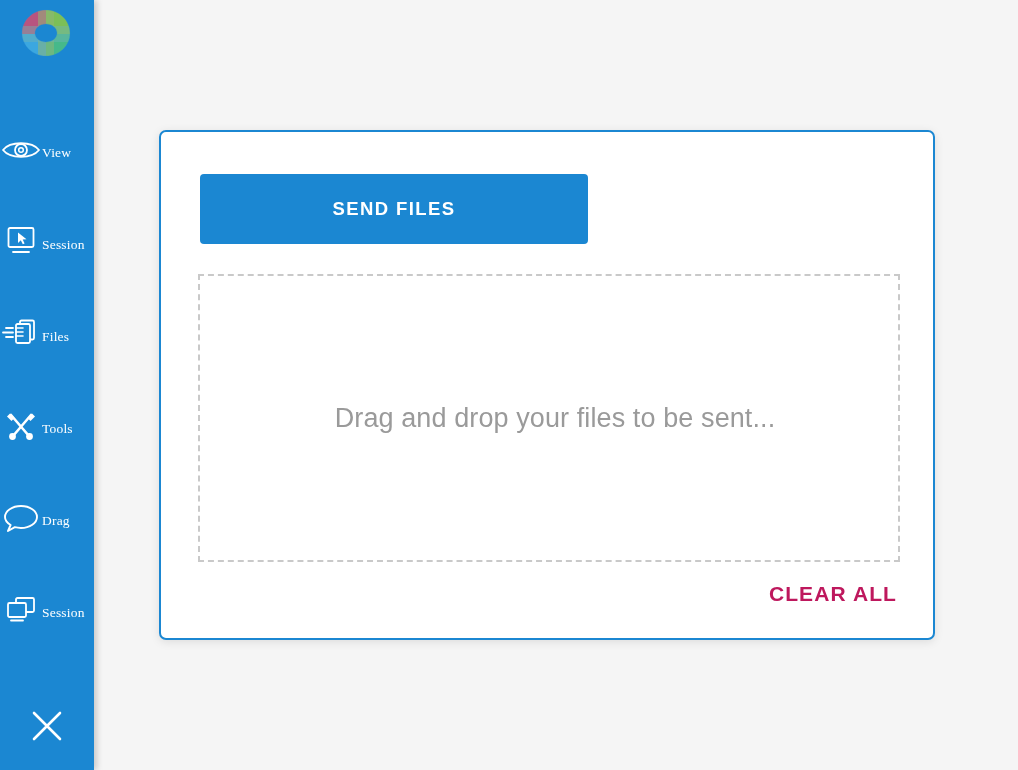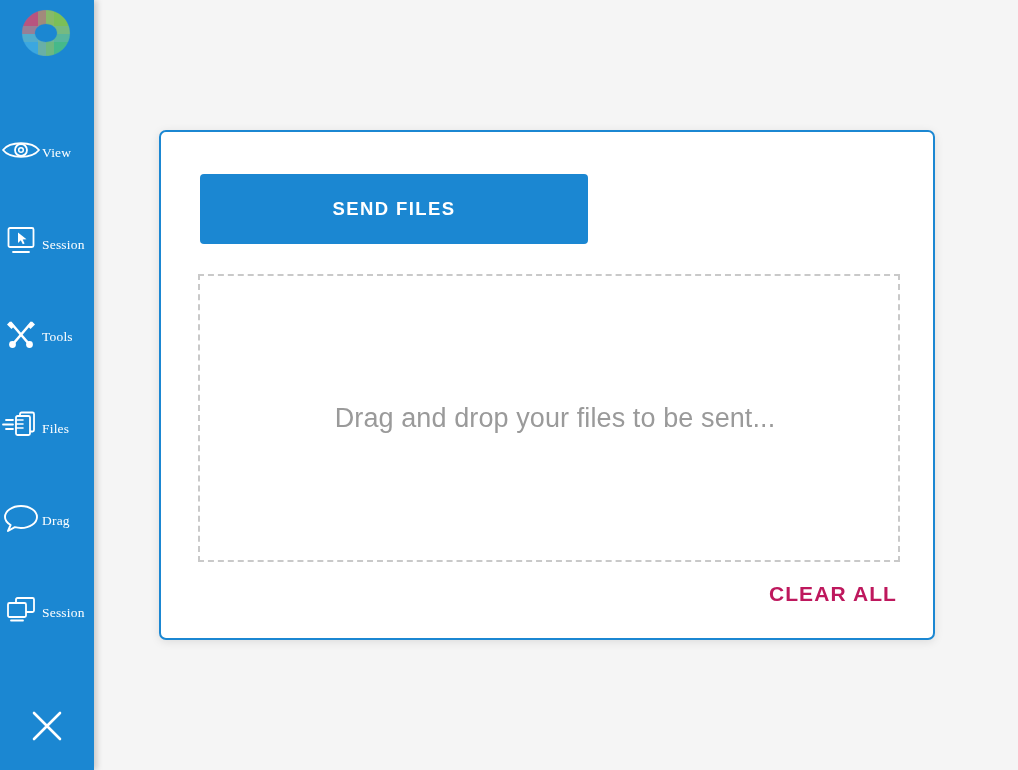--- a/index.html
+++ b/index.html
@@ -200,48 +200,48 @@
           <rect x="8.5" y="3" width="25" height="19" rx="1.5" fill="none" stroke="#ffffff" stroke-width="1.8"></rect>
           <path d="M13 27 H29" stroke="#ffffff" stroke-width="1.8" stroke-linecap="round"></path>
           <path d="M18 7.5 L18 18 L20.8 15.2 L22.8 19.3 L24.6 18.4 L22.7 14.5 L26.5 14.3 Z" fill="#ffffff"></path>
         </svg>
       </span>
       <span class="nav-label">Session</span>
     </div>
 
     <div class="nav-item">
       <span class="nav-icon">
+        <svg width="42" height="34" viewBox="0 0 42 34">
+          <rect x="20" y="3.5" width="14" height="19" rx="1.5" fill="none" stroke="#ffffff" stroke-width="1.8"></rect>
+          <rect x="16" y="7" width="14" height="19" rx="1.5" fill="#1b87d2" stroke="#ffffff" stroke-width="1.8"></rect>
+          <path d="M16 11 H23 M16 15 H23 M16 19 H23" stroke="#ffffff" stroke-width="1.6" stroke-linecap="round"></path>
+          <path d="M6 11 H13 M3 15.5 H13 M6 20 H13" stroke="#ffffff" stroke-width="1.8" stroke-linecap="round"></path>
+        </svg>
+      </span>
+      <span class="nav-label">Files</span>
+    </div>
+
+    <div class="nav-item">
+      <span class="nav-icon">
         <svg width="42" height="32" viewBox="0 0 42 32">
           <g stroke="#ffffff" stroke-width="2.6" stroke-linecap="round" fill="none">
             <path d="M11 5 L29 26"></path>
             <path d="M31 5 L13 26"></path>
           </g>
           <path d="M10 3.5 L14.5 8 L11.5 11 L7 6.5 Z" fill="#ffffff"></path>
           <path d="M32 3.5 L27.5 8 L30.5 11 L35 6.5 Z" fill="#ffffff"></path>
           <circle cx="29.5" cy="26.5" r="3.4" fill="#ffffff"></circle>
           <circle cx="12.5" cy="26.5" r="3.4" fill="#ffffff"></circle>
         </svg>
       </span>
       <span class="nav-label">Tools</span>
     </div>
 
     <div class="nav-item">
       <span class="nav-icon">
-        <svg width="42" height="34" viewBox="0 0 42 34">
-          <rect x="20" y="3.5" width="14" height="19" rx="1.5" fill="none" stroke="#ffffff" stroke-width="1.8"></rect>
-          <rect x="16" y="7" width="14" height="19" rx="1.5" fill="#1b87d2" stroke="#ffffff" stroke-width="1.8"></rect>
-          <path d="M16 11 H23 M16 15 H23 M16 19 H23" stroke="#ffffff" stroke-width="1.6" stroke-linecap="round"></path>
-          <path d="M6 11 H13 M3 15.5 H13 M6 20 H13" stroke="#ffffff" stroke-width="1.8" stroke-linecap="round"></path>
-        </svg>
-      </span>
-      <span class="nav-label">Files</span>
-    </div>
-
-    <div class="nav-item">
-      <span class="nav-icon">
         <svg width="42" height="32" viewBox="0 0 42 32">
           <path d="M21 4 C29.8 4 37 9 37 15 C37 21 29.8 26 21 26 C18.8 26 16.7 25.7 14.8 25.2 L8 29 L10.6 23 C7.1 20.9 5 18.2 5 15 C5 9 12.2 4 21 4 Z" fill="none" stroke="#ffffff" stroke-width="1.9" stroke-linejoin="round"></path>
         </svg>
       </span>
       <span class="nav-label">Drag</span>
     </div>
 
     <div class="nav-item">
       <span class="nav-icon">
         <svg width="42" height="32" viewBox="0 0 42 32">

